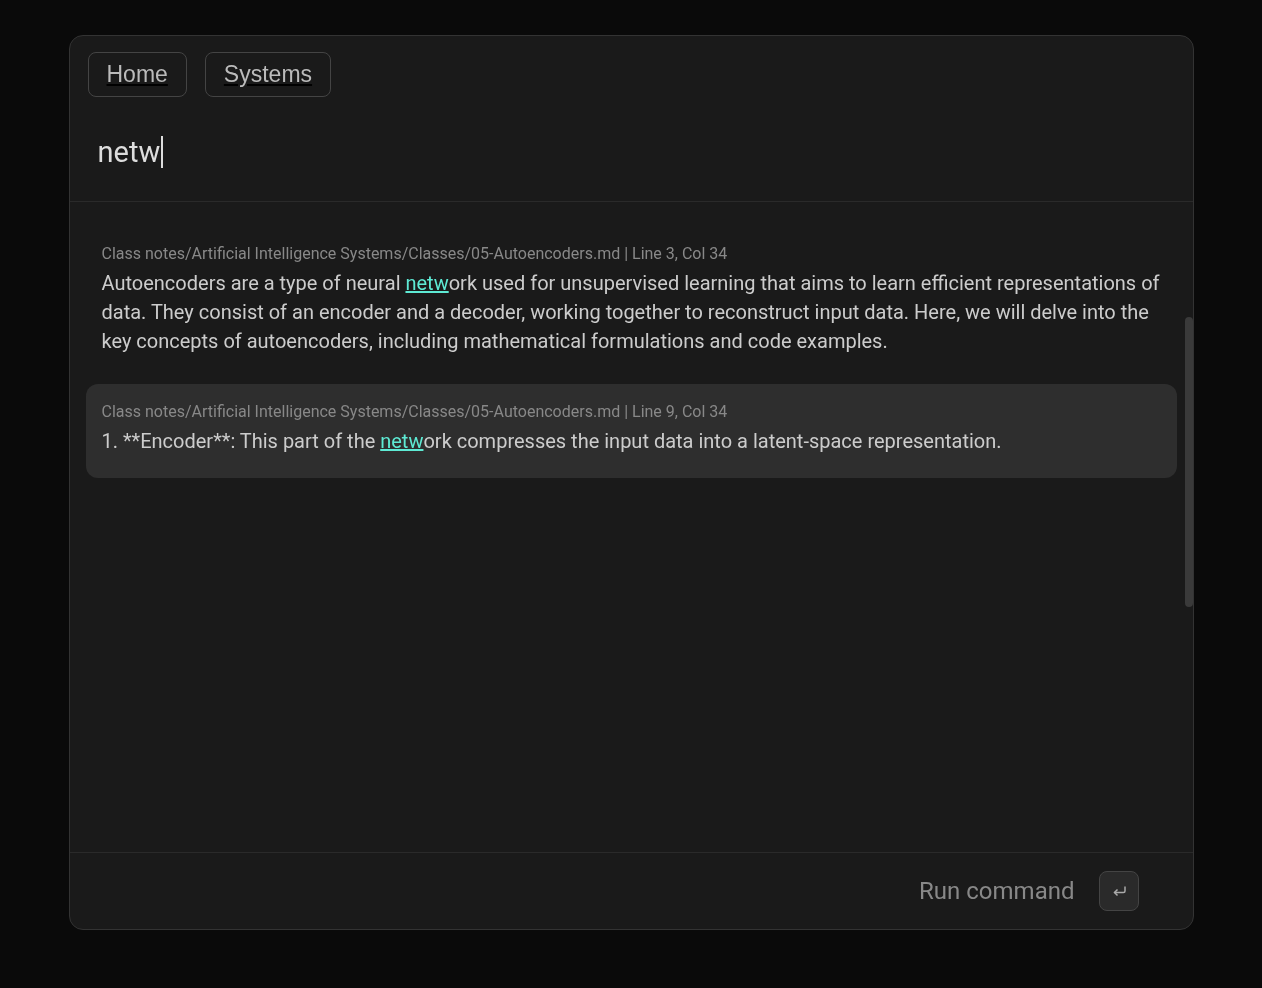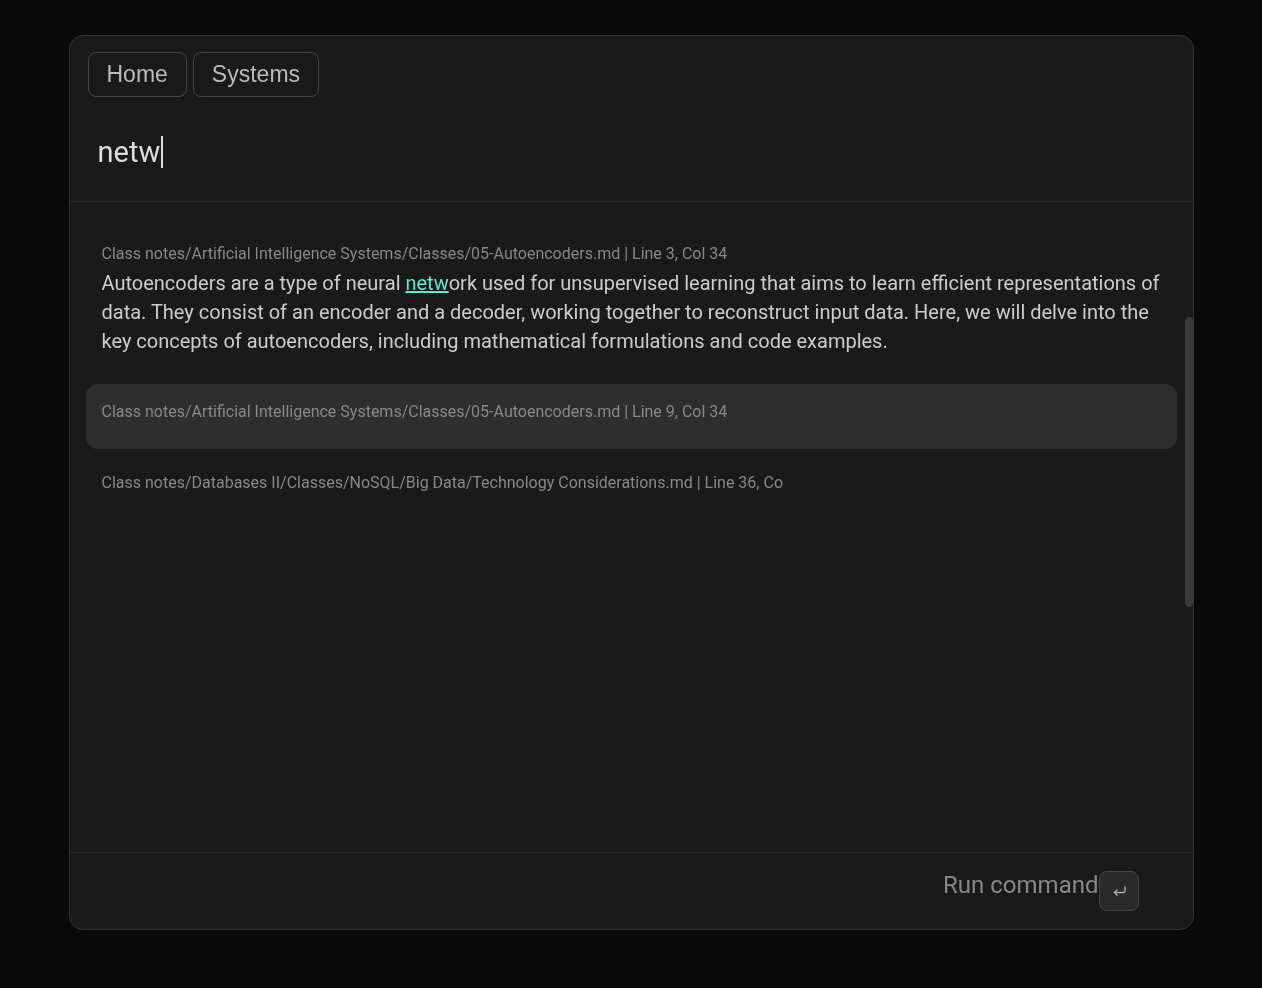--- a/index.html
+++ b/index.html
@@ -27,22 +27,23 @@
       flex-direction: column;
       height: 895px;
     }
     
     .header {
       padding: 16px 18px 8px;
     }
     
     .breadcrumbs {
       display: flex;
-      gap: 6px;
+      gap: 18px;
       margin-bottom: 28px;
+      text-decoration: underline;
     }
     
     .breadcrumb-btn {
       background-color: transparent;
       border: 1px solid #444;
       color: #bbb;
       padding: 8px 18px;
       border-radius: 8px;
       font-size: 23px;
       cursor: pointer;
@@ -114,21 +115,22 @@
       border-top: 1px solid #2a2a2a;
       padding: 18px 20px;
       display: flex;
       justify-content: flex-end;
       align-items: center;
       gap: 14px;
     }
     
     .footer-action {
       display: flex;
-      gap: 0;
+      align-items: center;
+      gap: 24px;
     }
     
     .footer-label {
       color: #888;
       font-size: 24px;
     }
     
     .key-btn {
       background-color: #2a2a2a;
       border: 1px solid #444;
@@ -207,23 +209,23 @@
   <hr class="divider">
 
   <div class="results">
     <div id="results-container">
         <div class="result-item">
           <div class="result-path">Class notes/Artificial Intelligence Systems/Classes/05-Autoencoders.md | Line 3, Col 34</div>
           <div class="result-text"><span>Autoencoders are a type of neural </span><span class="highlight">netw</span><span>ork used for unsupervised learning that aims to learn efficient representations of data. They consist of an encoder and a decoder, working together to reconstruct input data. Here, we will delve into the key concepts of autoencoders, including mathematical formulations and code examples.</span></div>
         </div>
         <div class="result-item selected">
           <div class="result-path">Class notes/Artificial Intelligence Systems/Classes/05-Autoencoders.md | Line 9, Col 34</div>
+          <div class="result-text"><span>1. **Encoder**: This part of the </span><span class="highlight">netw</span><span>ork compresses the input data into a latent-space representation.</span></div>
         </div>
         <div class="result-item">
-          <div class="result-path">Class notes/Databases II/Classes/NoSQL/Big Data/Technology Considerations.md | Line 36, Co</div>
         </div>
       </div>
     <div class="scrollbar-indicator"></div>
   </div>
 
   <div class="footer">
     <div class="footer-action">
       <span class="footer-label">Run command</span>
       <button class="key-btn">
         <svg viewBox="0 0 24 24">

